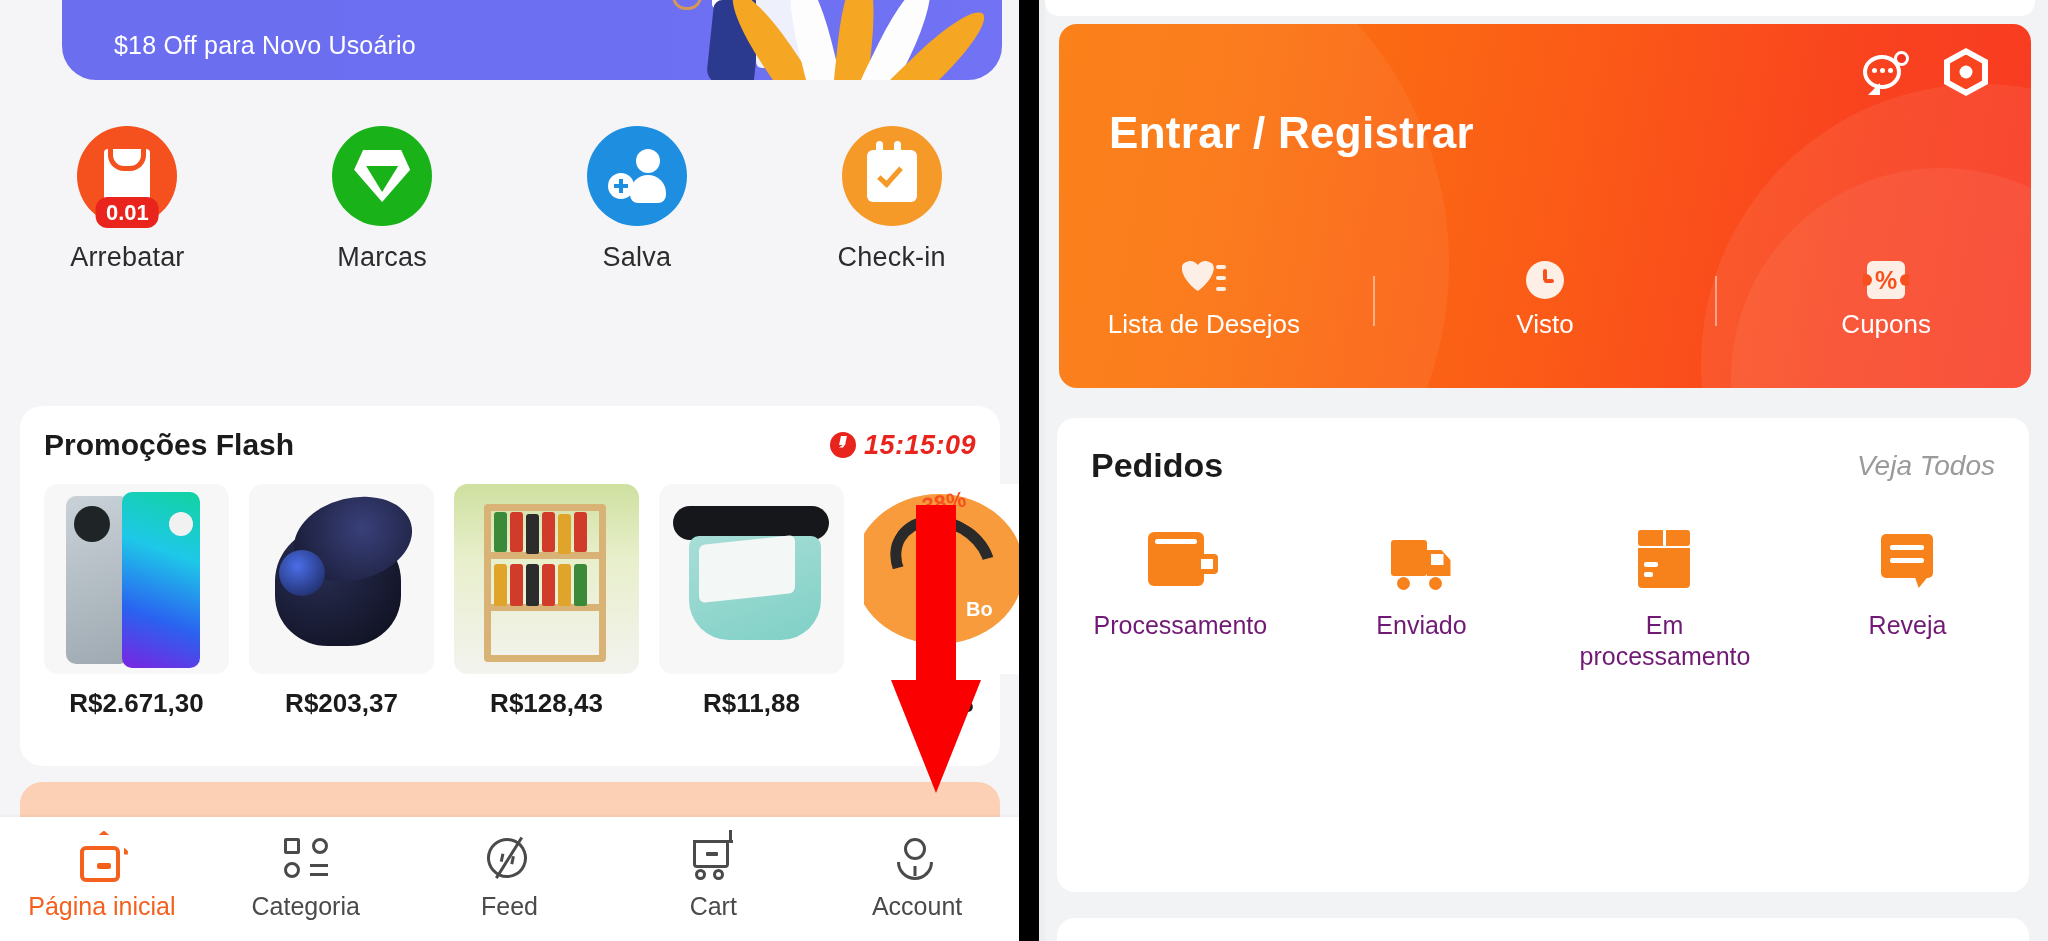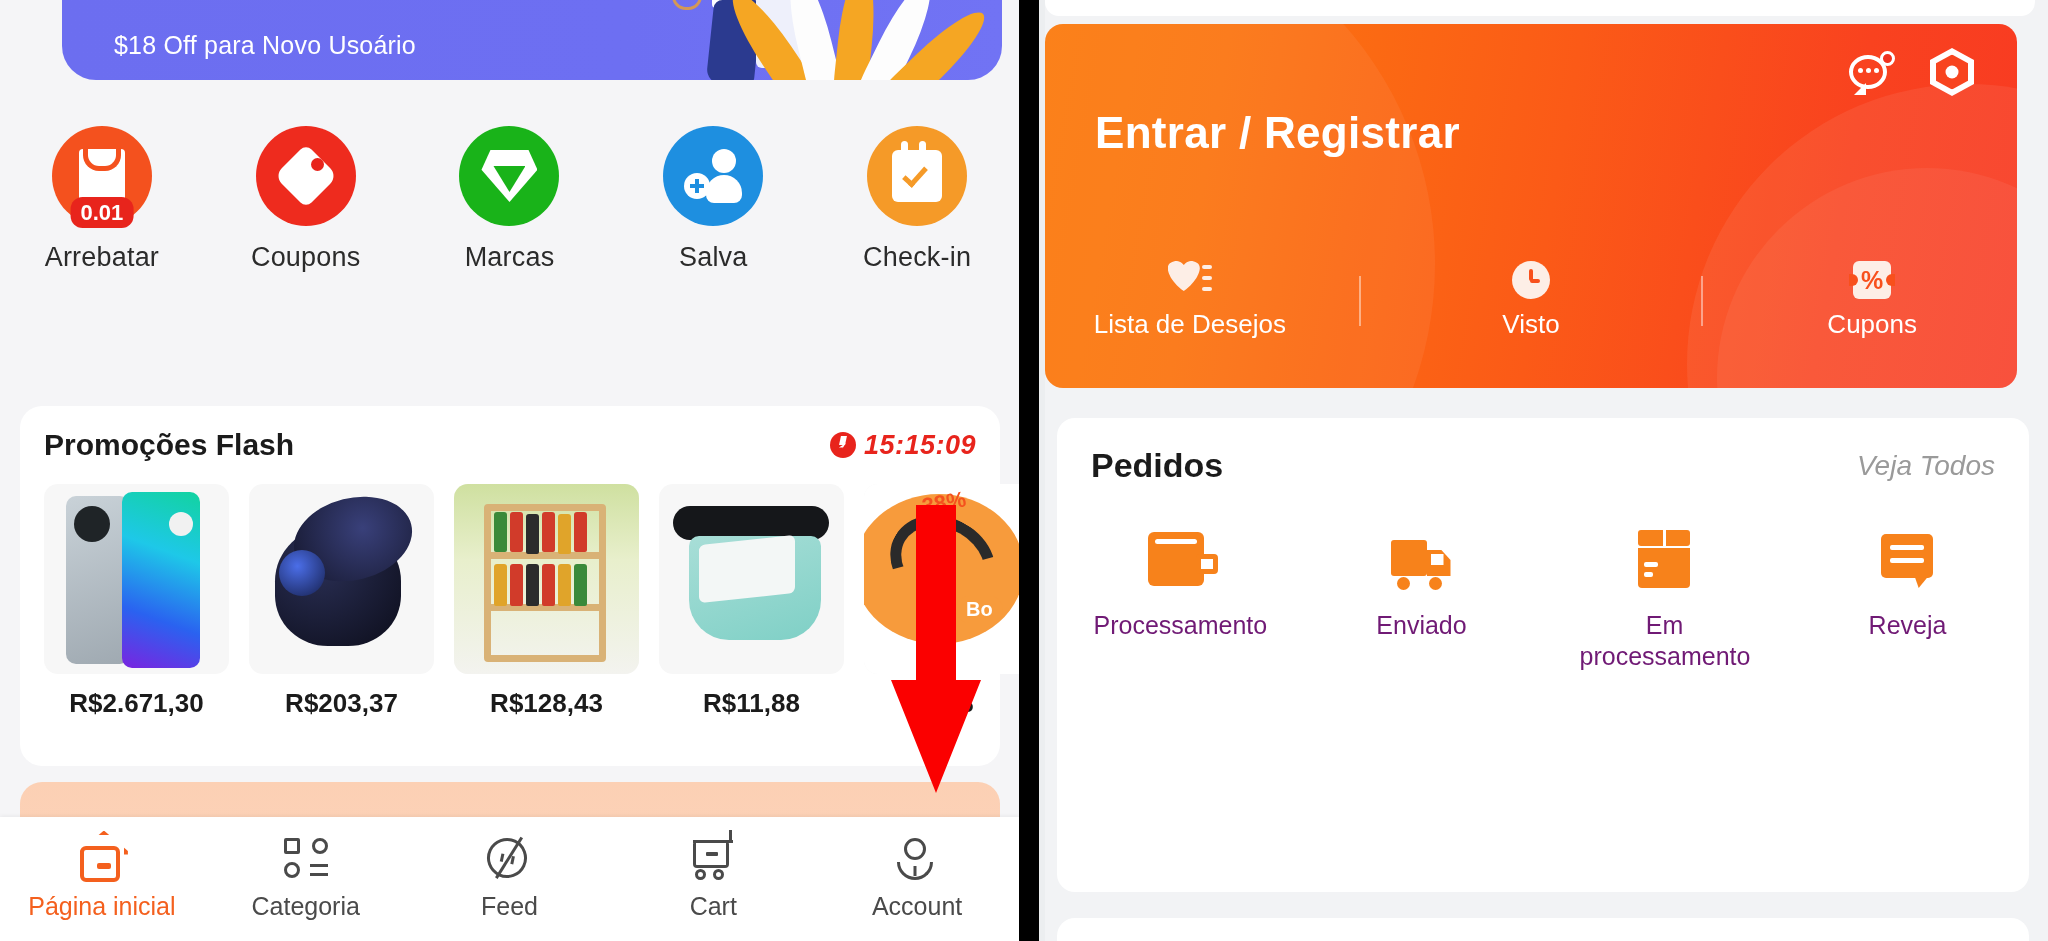--- a/index.html
+++ b/index.html
@@ -189,21 +189,21 @@
   
   .right-panel {
     position:absolute; left: 1039px; top: 0; width: 1009px; height: 941px;
     background:#f2f3f5; overflow:hidden;
   }
   .acct-topsliver {
     position:absolute; left: 6px; top: -10px; width: 990px; height: 26px;
     background:#fff; border-radius: 0 0 14px 14px;
   }
   .acct-header {
-    position:absolute; left: 6px; top: 24px; width: 972px; height: 364px;
+    position:absolute; left: 20px; top: 24px; width: 972px; height: 364px;
     border-radius: 18px; overflow:hidden;
     background: linear-gradient(100deg, #fb7a0c 0%, #fb7410 18%, #fb5a17 52%, #f9421f 80%, #f83a22 100%);
   }
   .acct-header .blob1 {
     position:absolute; left: -330px; top: -120px; width: 720px; height: 720px;
     border-radius:50%; background: rgba(255,255,255,.06);
   }
   .acct-header .blob2 {
     position:absolute; right: -230px; top: 60px; width: 560px; height: 560px;
     border-radius:50%; background: rgba(255,255,255,.07);
@@ -320,29 +320,20 @@
     <div class="quick-row">
 
       <div class="quick-item">
         <div class="quick-circle" style="background:#f4511e">
           <div class="ic-bag"></div>
           <span class="quick-badge">0.01</span>
         </div>
         <div class="quick-label">Arrebatar</div>
       </div>
 
-      <div class="quick-item">
-        <div class="quick-circle" style="background:#ee2b1e">
-          <div class="ic-tag">
-              <div class="ic-tag-body"></div>
-              <div class="ic-tag-dot"></div>
-            </div>
-        </div>
-        <div class="quick-label">Coupons</div>
-      </div>
 
       <div class="quick-item">
         <div class="quick-circle" style="background:#19b319">
           <div class="ic-diamond"></div>
         </div>
         <div class="quick-label">Marcas</div>
       </div>
 
       <div class="quick-item">
         <div class="quick-circle" style="background:#1e8fe0">

